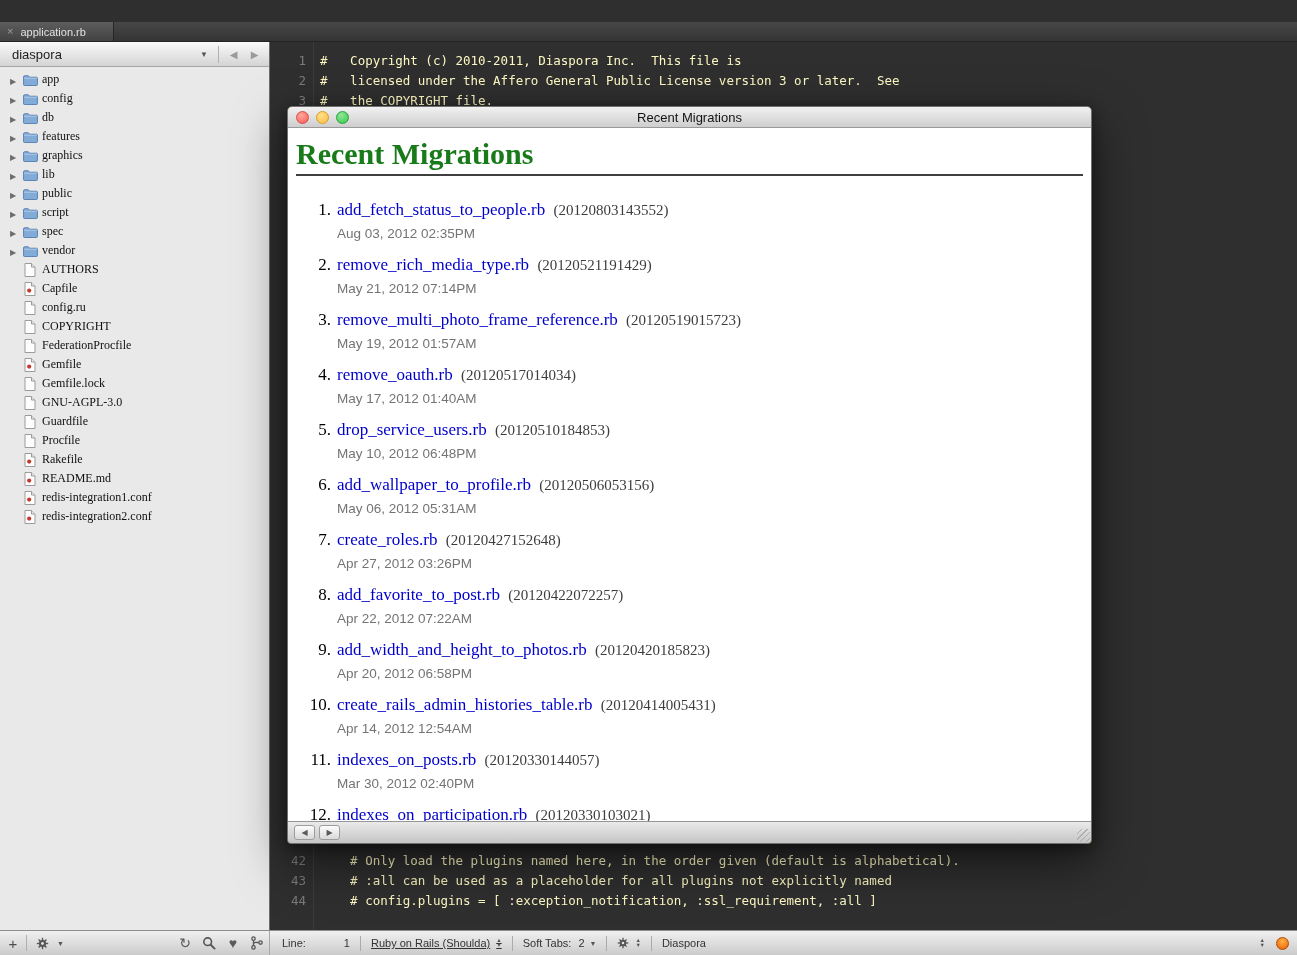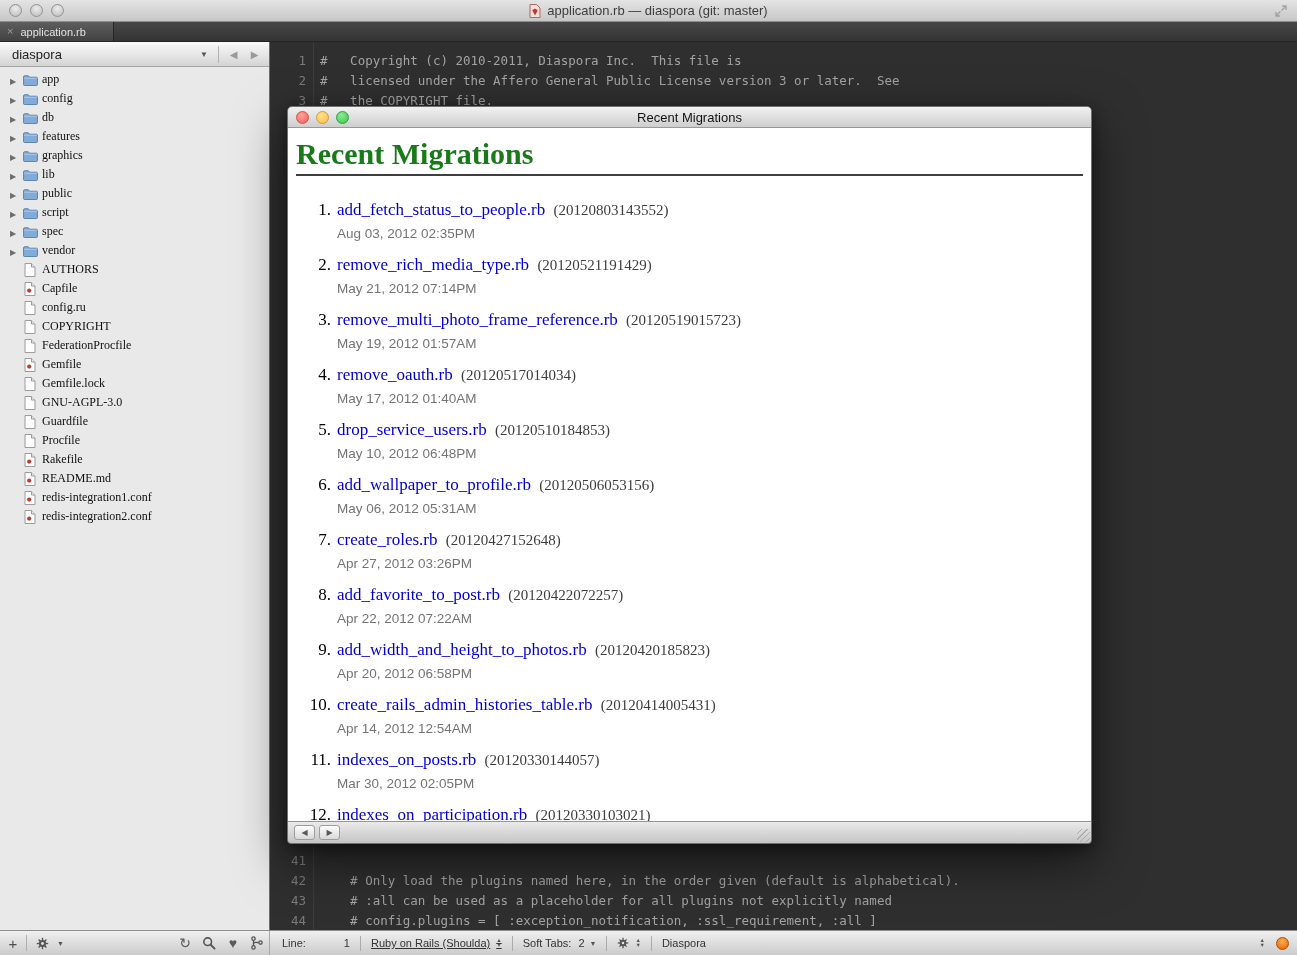--- a/index.html
+++ b/index.html
@@ -66,21 +66,21 @@
     position: absolute; top: 42px; left: 270px; right: 0; bottom: 25px;
     background: #2f2f2f; overflow: hidden;
     font-family: "DejaVu Sans Mono", monospace; font-size: 12.5px;
   }
   .editor::before { content: ""; position: absolute; left: 43px; top: 0; bottom: 0; width: 1px; background: #3d3d3d; }
   .code-block { position: absolute; left: 0; right: 0; }
   .code-top { top: 8px; }
   .code-bottom { top: 808px; }
   .code-row { display: flex; height: 20px; align-items: center; }
   .line-num { width: 36px; flex: none; text-align: right; color: #7b7b7b; }
-  .code-text { padding-left: 14px; color: #a3a3a3; white-space: pre; }
+  .code-text { padding-left: 14px; color: #fef9c3; white-space: pre; }
 
   
   .mig-window {
     position: absolute; left: 287px; top: 106px; width: 805px; height: 738px;
     border-radius: 5px 5px 4px 4px; overflow: hidden; z-index: 10;
     background: #a16207; border: 1px solid #707070;
     box-shadow: 0 18px 50px rgba(0,0,0,.55), 0 4px 14px rgba(0,0,0,.4);
     display: flex; flex-direction: column;
   }
   .mig-titlebar {
@@ -143,41 +143,20 @@
     background: radial-gradient(circle at 50% 30%, #ffb24a, #e85d00);
     border: 1px solid #b34a00;
   }
   svg { display: block; }
 </style>
 </head>
 <body>
 
 <div class="screen">
 
-  <div class="titlebar">
-    <div class="traffic">
-      <div class="light inactive"></div>
-      <div class="light inactive"></div>
-      <div class="light inactive"></div>
-    </div>
-    <div class="title-group">
-      <span class="proxy-icon">
-        <svg width="12" height="14" viewBox="0 0 12 14">
-            <path d="M1 .5h6.5L11 4v9.5H1z" fill="#f2dedd" stroke="#a96a63" stroke-width="1"></path>
-            <path d="M3.3 6.2l2.7-1.8 2.7 1.8-2.7 5.4z" fill="#c2392b"></path>
-          </svg>
-      </span>
-      <span>application.rb — diaspora (git: master)</span>
-    </div>
-    <span class="resize-glyph">
-      <svg width="14" height="14" viewBox="0 0 14 14">
-          <path d="M2 8v4h4M12 6V2H8M2 12l4.4-4.4M12 2L7.6 6.4" stroke="#8a8a8a" fill="none" stroke-width="1.4"></path>
-        </svg>
-    </span>
-  </div>
 
   <div class="tabbar">
     <div class="tab">
       <span class="tab-close">×</span>
       <span class="tab-label">application.rb</span>
     </div>
   </div>
 
   <div class="sidebar">
     <div class="sidebar-header">
@@ -557,24 +536,20 @@
           <span class="code-text">#   licensed under the Affero General Public License version 3 or later.  See</span>
         </div>
 
         <div class="code-row">
           <span class="line-num">3</span>
           <span class="code-text">#   the COPYRIGHT file.</span>
         </div>
       </div>
     <div class="code-block code-bottom">
 
-        <div class="code-row">
-          <span class="line-num">41</span>
-          <span class="code-text"></span>
-        </div>
 
         <div class="code-row">
           <span class="line-num">42</span>
           <span class="code-text">    # Only load the plugins named here, in the order given (default is alphabetical).</span>
         </div>
 
         <div class="code-row">
           <span class="line-num">43</span>
           <span class="code-text">    # :all can be used as a placeholder for all plugins not explicitly named</span>
         </div>
@@ -711,21 +686,21 @@
             </div>
           </li>
 
           <li class="mig-item">
             <span class="mig-num">11.</span>
             <div class="mig-body">
               <div class="mig-line1">
                 <a class="mig-link">indexes_on_posts.rb</a>
                 <span class="mig-ts">(20120330144057)</span>
               </div>
-              <div class="mig-date">Mar 30, 2012 02:05PM</div>
+              <div class="mig-date">Mar 30, 2012 02:40PM</div>
             </div>
           </li>
 
           <li class="mig-item">
             <span class="mig-num">12.</span>
             <div class="mig-body">
               <div class="mig-line1">
                 <a class="mig-link">indexes_on_participation.rb</a>
                 <span class="mig-ts">(20120330103021)</span>
               </div>

